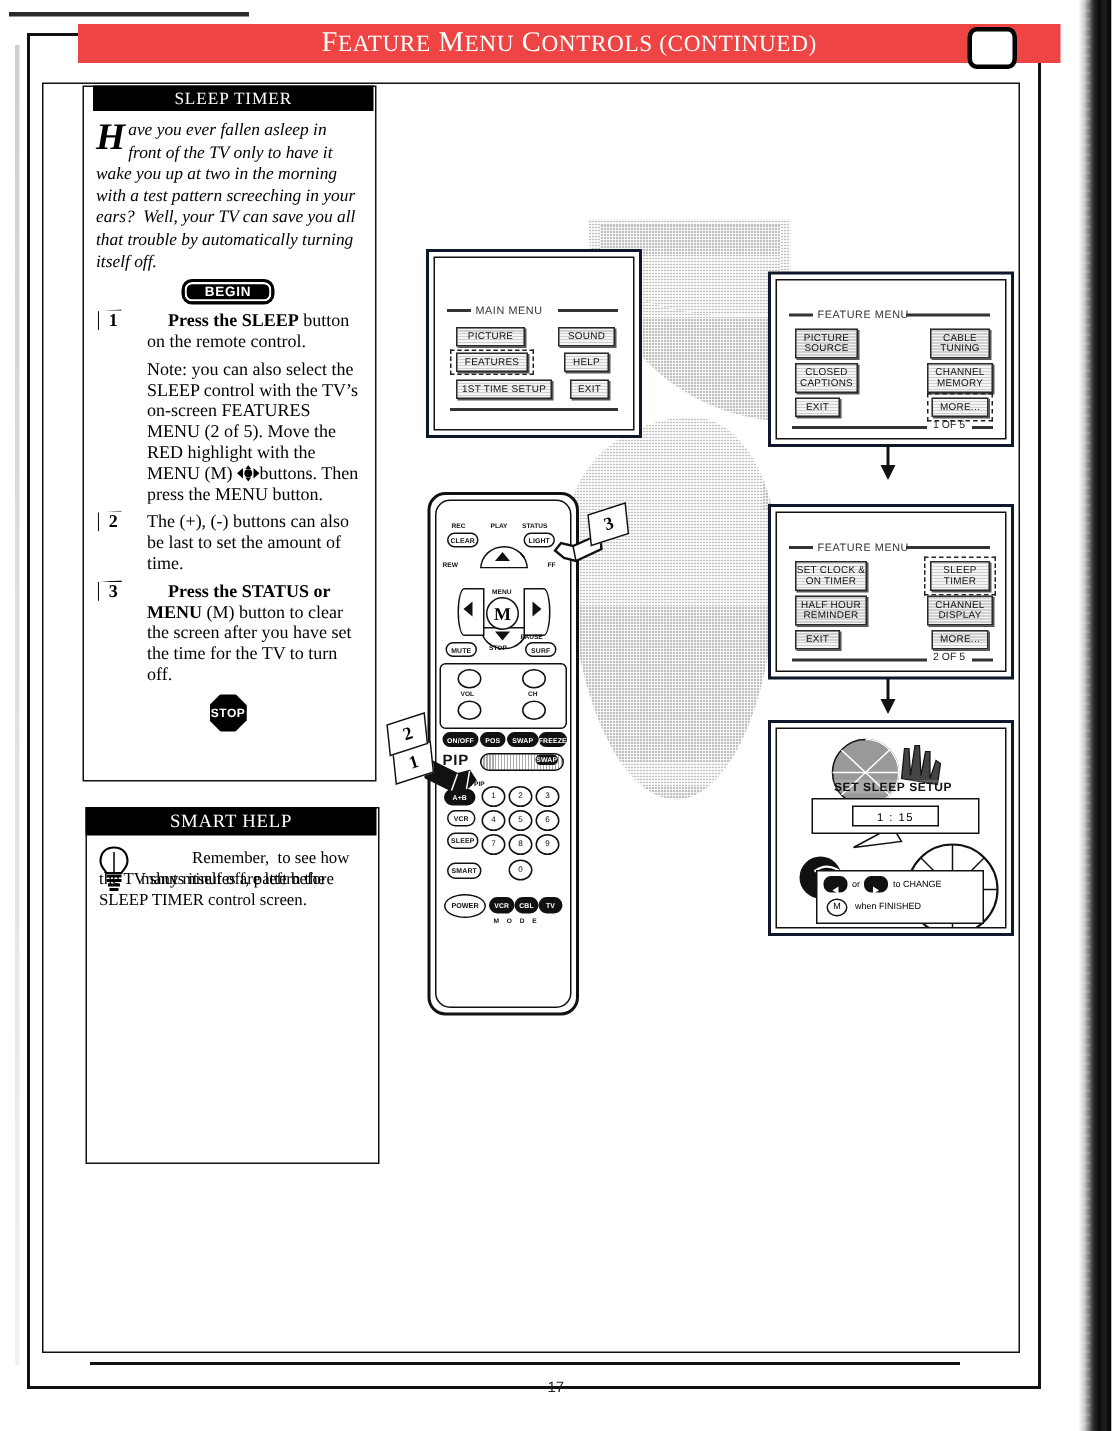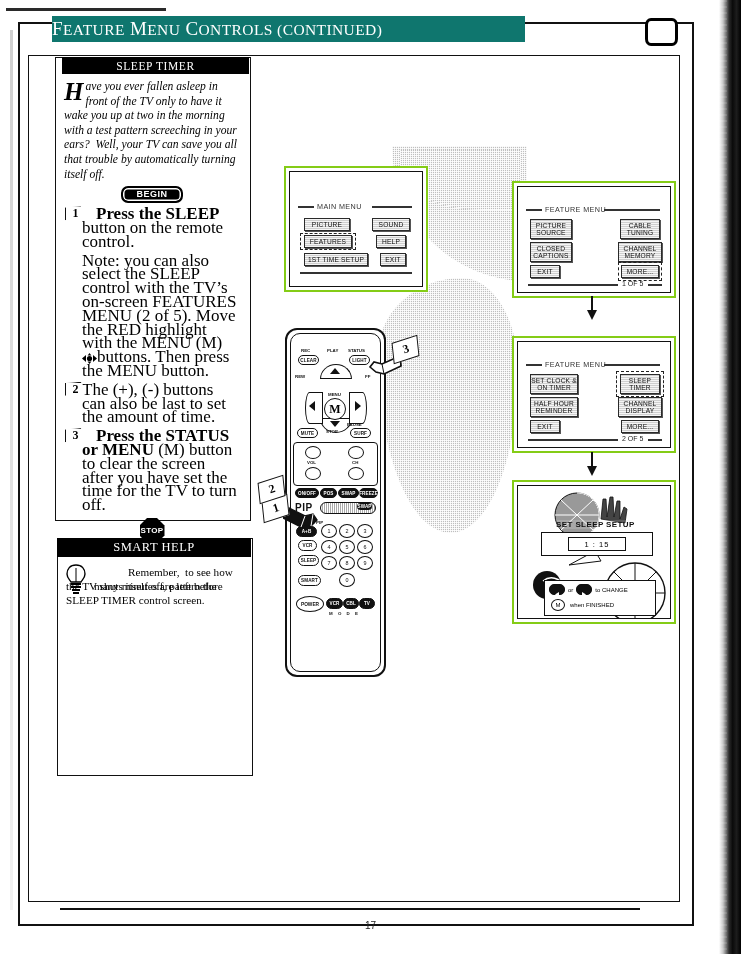--- a/index.html
+++ b/index.html
@@ -26,22 +26,22 @@
   #edge-top{
     position:absolute;left:6px;top:8px;width:160px;height:3px;background:#2a2a2a;
   }
   #edge-left{
     position:absolute;left:10px;top:30px;width:3px;height:880px;
     background:linear-gradient(to bottom,#cfcfcf,#f2f2f2);
   }
 
   
   #header-bar{
-    position:absolute;left:52px;top:16px;width:473px;height:26px;
-    background:#0f766e;display:flex;align-items:center;
+    position:absolute;left:52px;top:16px;width:655px;height:26px;
+    background:#ef4444;display:flex;align-items:center;justify-content:center;
   }
   #header-title{
     color:#fff;font-family:"Liberation Serif",serif;font-size:19px;
     letter-spacing:.4px;white-space:nowrap;
   }
   #header-title .cap{font-size:19px;}
   #header-title .sc{font-size:15.5px;}
   #tv-corner-icon{
     position:absolute;left:645px;top:18px;width:27px;height:22px;
     border:3px solid #000;border-radius:6px/7px;background:#fff;
@@ -98,21 +98,21 @@
     float:left;font-size:25px;font-weight:bold;font-style:italic;line-height:20px;
     padding:2px 2px 0 0;font-family:"Liberation Serif",serif;
   }
   .begin-pill{
     display:block;margin:4px auto 3px auto;width:58px;height:13px;background:#000;
     border-radius:7px;color:#fff;font-family:"Liberation Sans",sans-serif;font-size:9px;
     font-weight:bold;text-align:center;line-height:13px;letter-spacing:.5px;
     border:2px solid #000;box-shadow:0 0 0 1.5px #fff inset;
   }
   .step{position:relative;margin:4px 0 0 0;padding-left:0;}
-  .step p{margin:0 0 5px 0;font-size:17px;line-height:13.8px;}
+  .step p{margin:0 0 5px 16px;font-size:12px;line-height:13.8px;}
   .step p.lead{text-indent:14px;}
   .step b{font-weight:bold;}
   .step-badge{
     position:absolute;left:-17px;top:-1px;width:21px;height:15px;
     font-family:"Liberation Serif",serif;font-size:12px;font-weight:bold;
     text-align:center;line-height:15px;
     background:#fff;
     clip-path:polygon(0% 8%,74% 0%,100% 50%,74% 100%,0% 92%);
     border:0;
   }
@@ -150,21 +150,21 @@
   #smart-help-body{
     position:absolute;left:8px;top:26px;width:178px;font-size:11.2px;line-height:14px;
   }
   #smart-help-body p{margin:0 0 6px 0;}
   #bulb-icon{
     position:absolute;left:6px;top:24px;width:24px;height:34px;
   }
 
   
   .tv-shell{
-    position:absolute;border:2px solid #84cc16;background:#fff;
+    position:absolute;border:2px solid #0f172a;background:#fff;
   }
   .tv-inner{
     position:absolute;left:3px;top:3px;right:3px;bottom:3px;border:1.5px solid #111;background:#fff;
   }
   .osd-title{
     position:absolute;font-family:"Liberation Sans",sans-serif;font-size:7.2px;
     letter-spacing:.4px;white-space:nowrap;color:#333;
   }
   .osd-rule{position:absolute;height:2px;background:#333;}
   .osd-btn{

